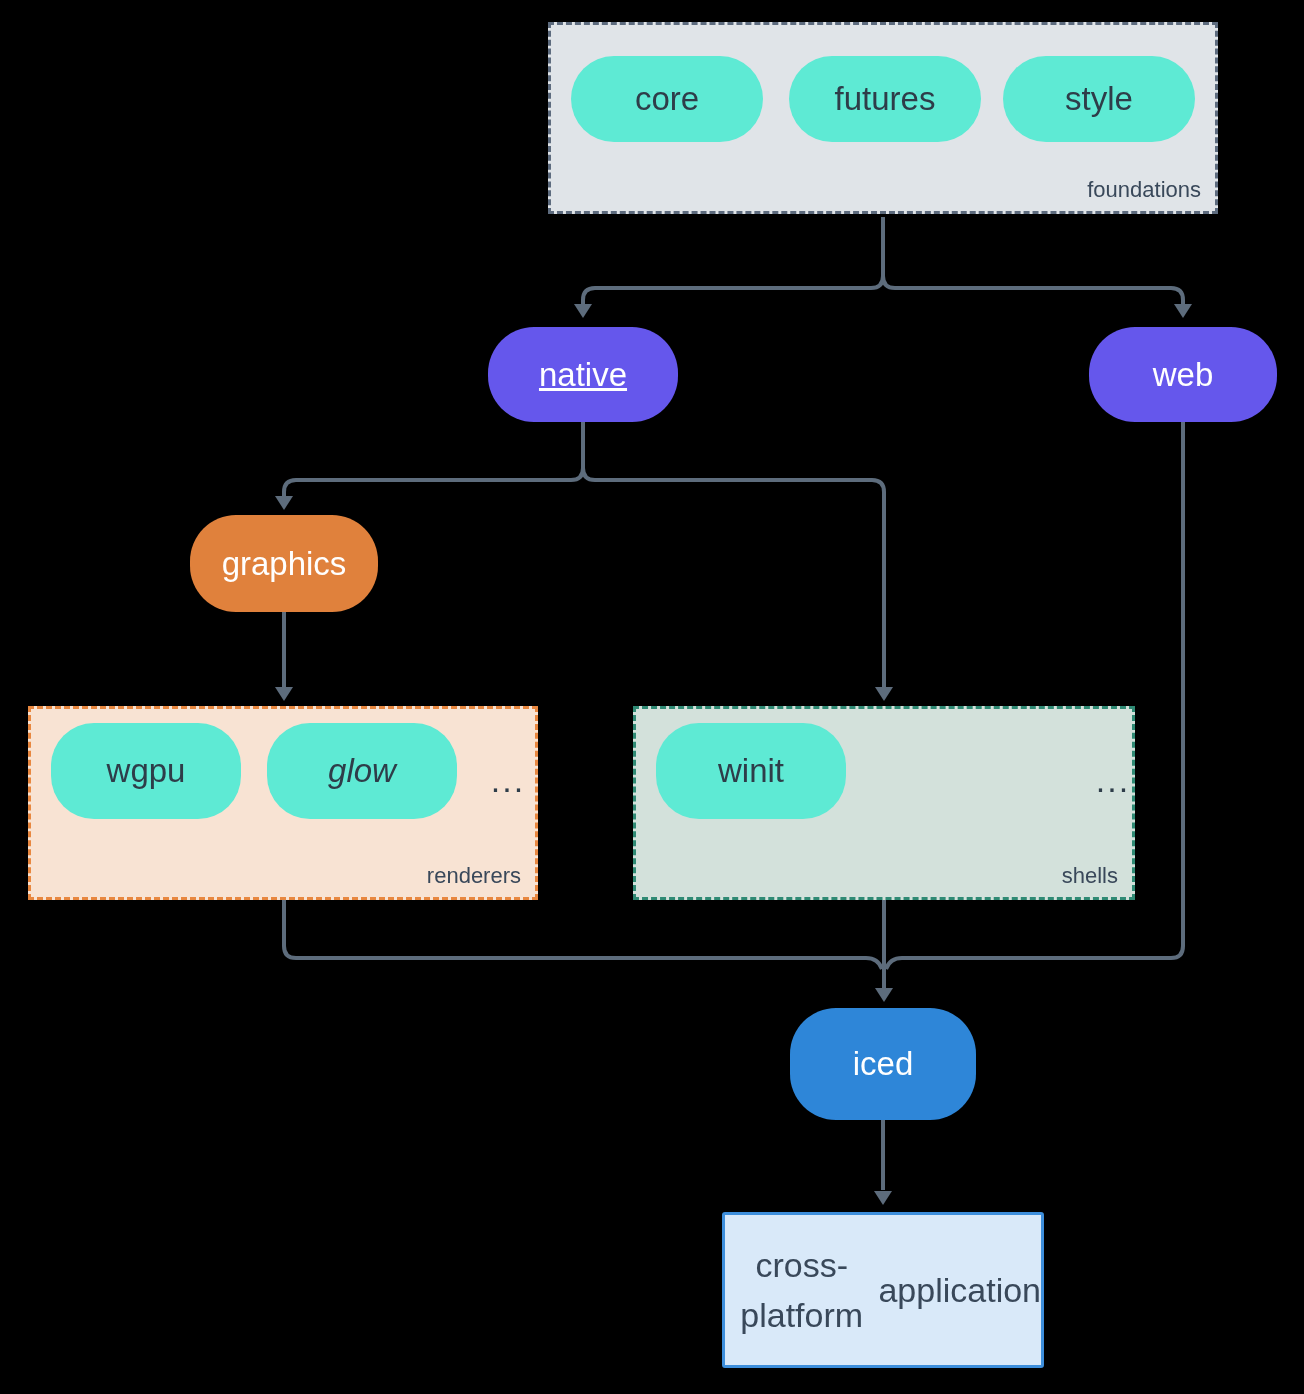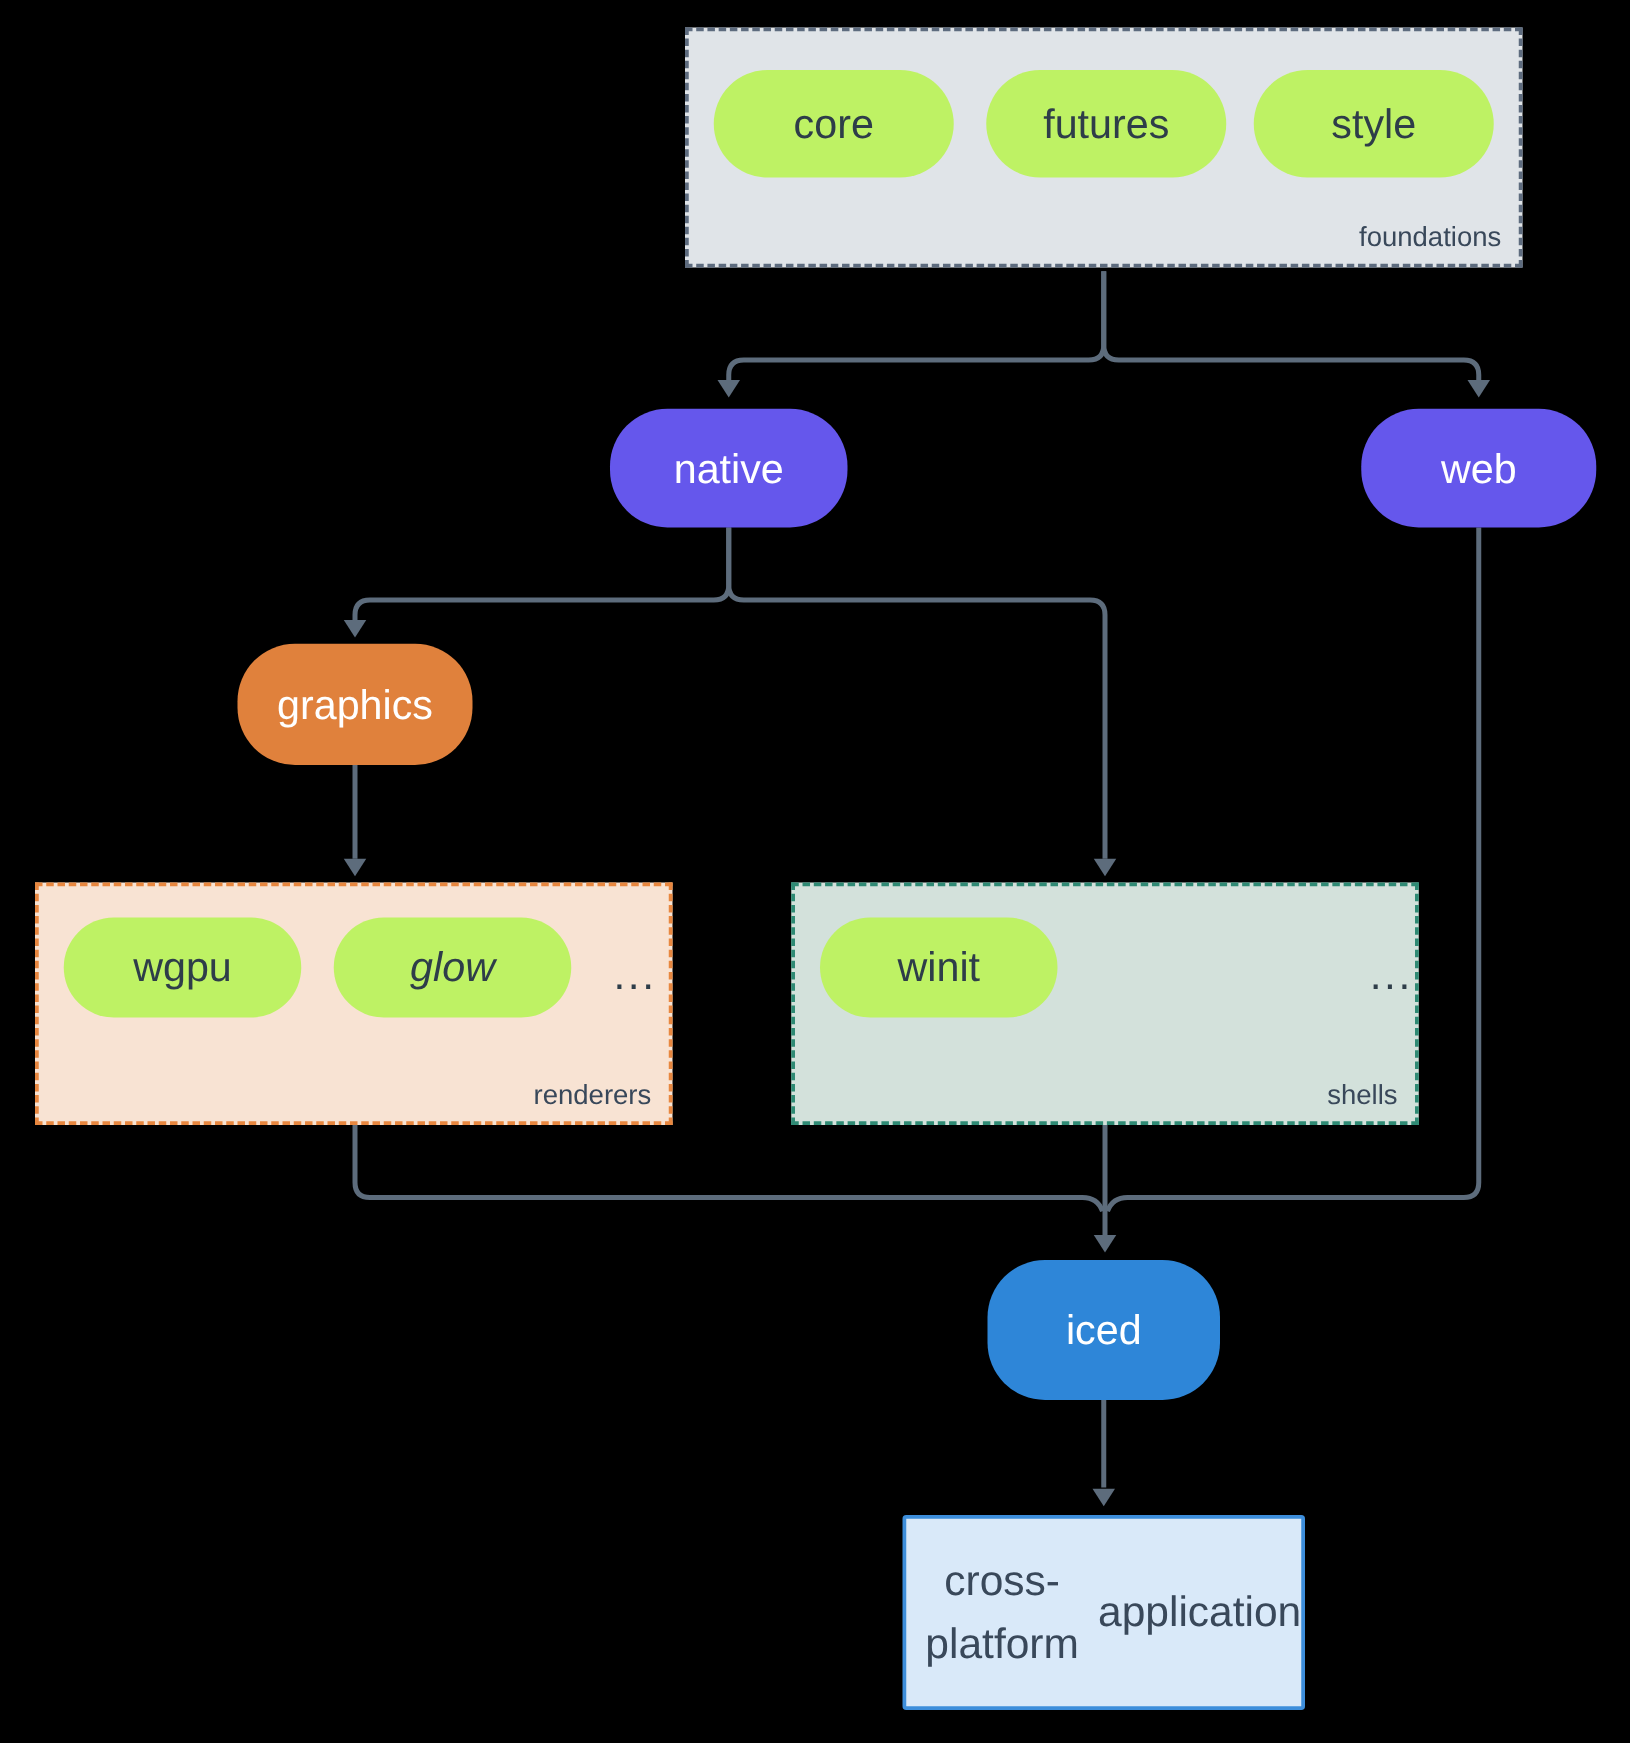--- a/index.html
+++ b/index.html
@@ -48,32 +48,32 @@
   }
   .group-label{
     position:absolute;right:14px;bottom:8px;
     font-size:22px;color:var(--label-text);
   }
 
   .pill{
     position:absolute;display:flex;align-items:center;justify-content:center;
     font-size:33px;border-radius:46px;white-space:nowrap;
   }
-  .pill-white{background:#bef264;color:var(--dark-text);width:192px;height:86px;border-radius:43px;}
+  .pill-white{background:#5eead4;color:var(--dark-text);width:192px;height:86px;border-radius:43px;}
   .group-foundations .pill-white{top:31px;}
   .pw-1{left:20px;} .pw-2{left:238px;} .pw-3{left:452px;}
-  .group-renderers .pill-white,.group-shells .pill-white{top:25px;width:190px;height:80px;}
+  .group-renderers .pill-white,.group-shells .pill-white{top:14px;width:190px;height:96px;}
   .pr-1{left:20px;} .pr-2{left:236px;font-style:italic;}
   .ellipsis{
     position:absolute;top:25px;height:92px;left:446px;width:62px;
     display:flex;align-items:center;justify-content:center;
     font-size:34px;color:var(--dark-text);letter-spacing:2px;
   }
 
-  .node-native{left:488px;top:327px;width:190px;height:95px;background:var(--purple);color:#fff;}
+  .node-native{left:488px;top:327px;width:190px;height:95px;background:var(--purple);color:#fff;text-decoration:underline;}
   .node-web{left:1089px;top:327px;width:188px;height:95px;background:var(--purple);color:#fff;}
   .node-graphics{left:190px;top:515px;width:188px;height:97px;background:var(--orange);color:#fff;}
   .node-iced{left:790px;top:1008px;width:186px;height:112px;background:var(--blue);color:#fff;}
 
   .app-box{
     position:absolute;left:722px;top:1212px;width:322px;height:156px;
     background:var(--app-fill);border:3px solid var(--app-border);border-radius:3px;
     display:flex;flex-direction:row;align-items:center;justify-content:center;
     color:var(--label-text);font-size:34px;line-height:50px;text-align:center;
   }

